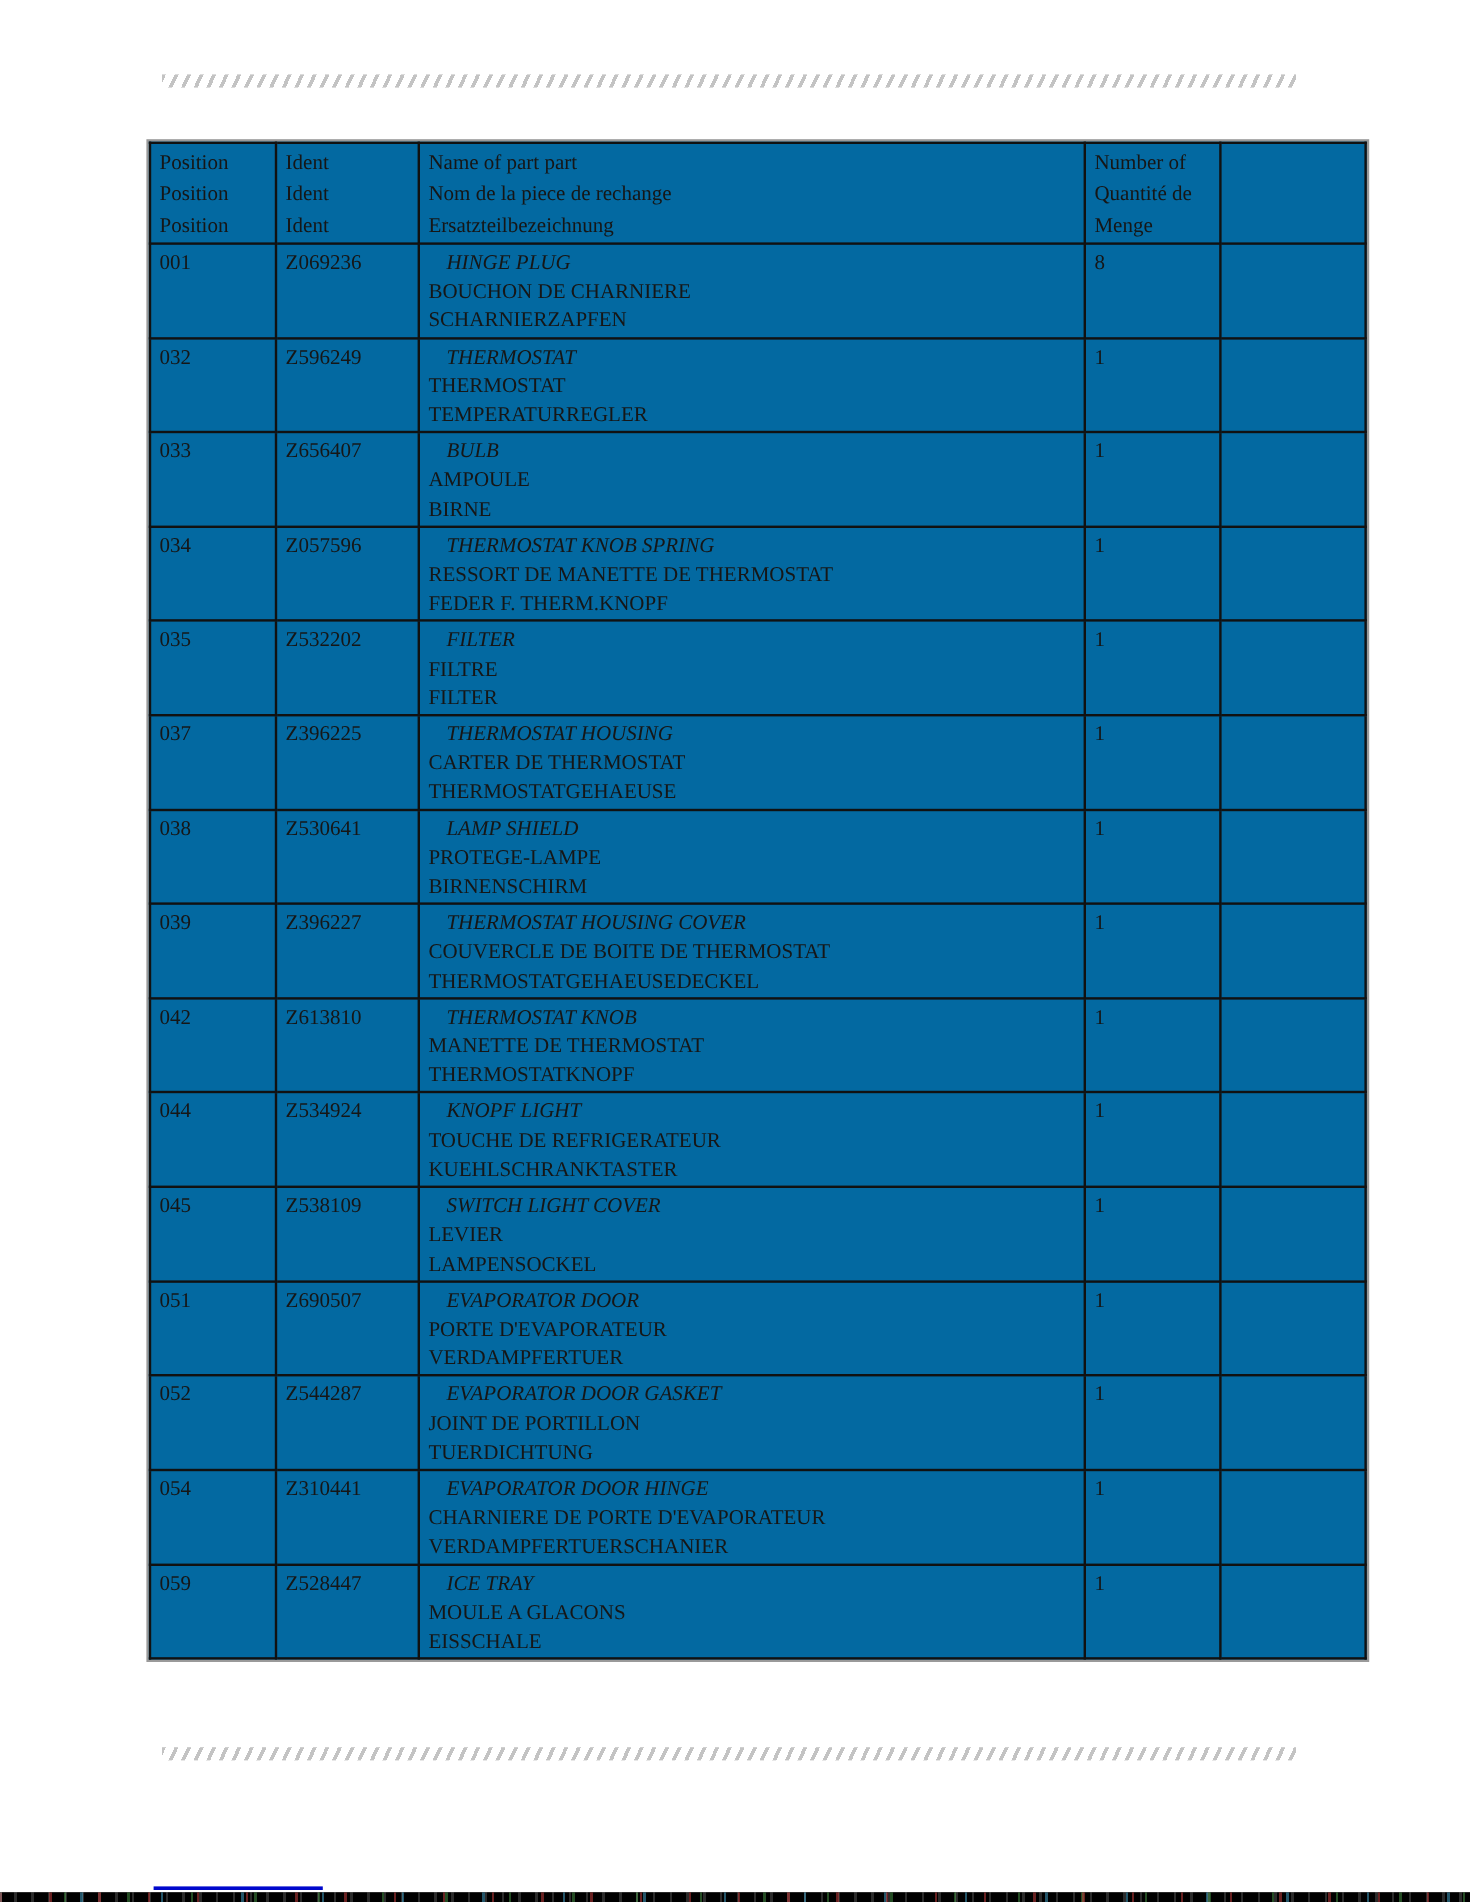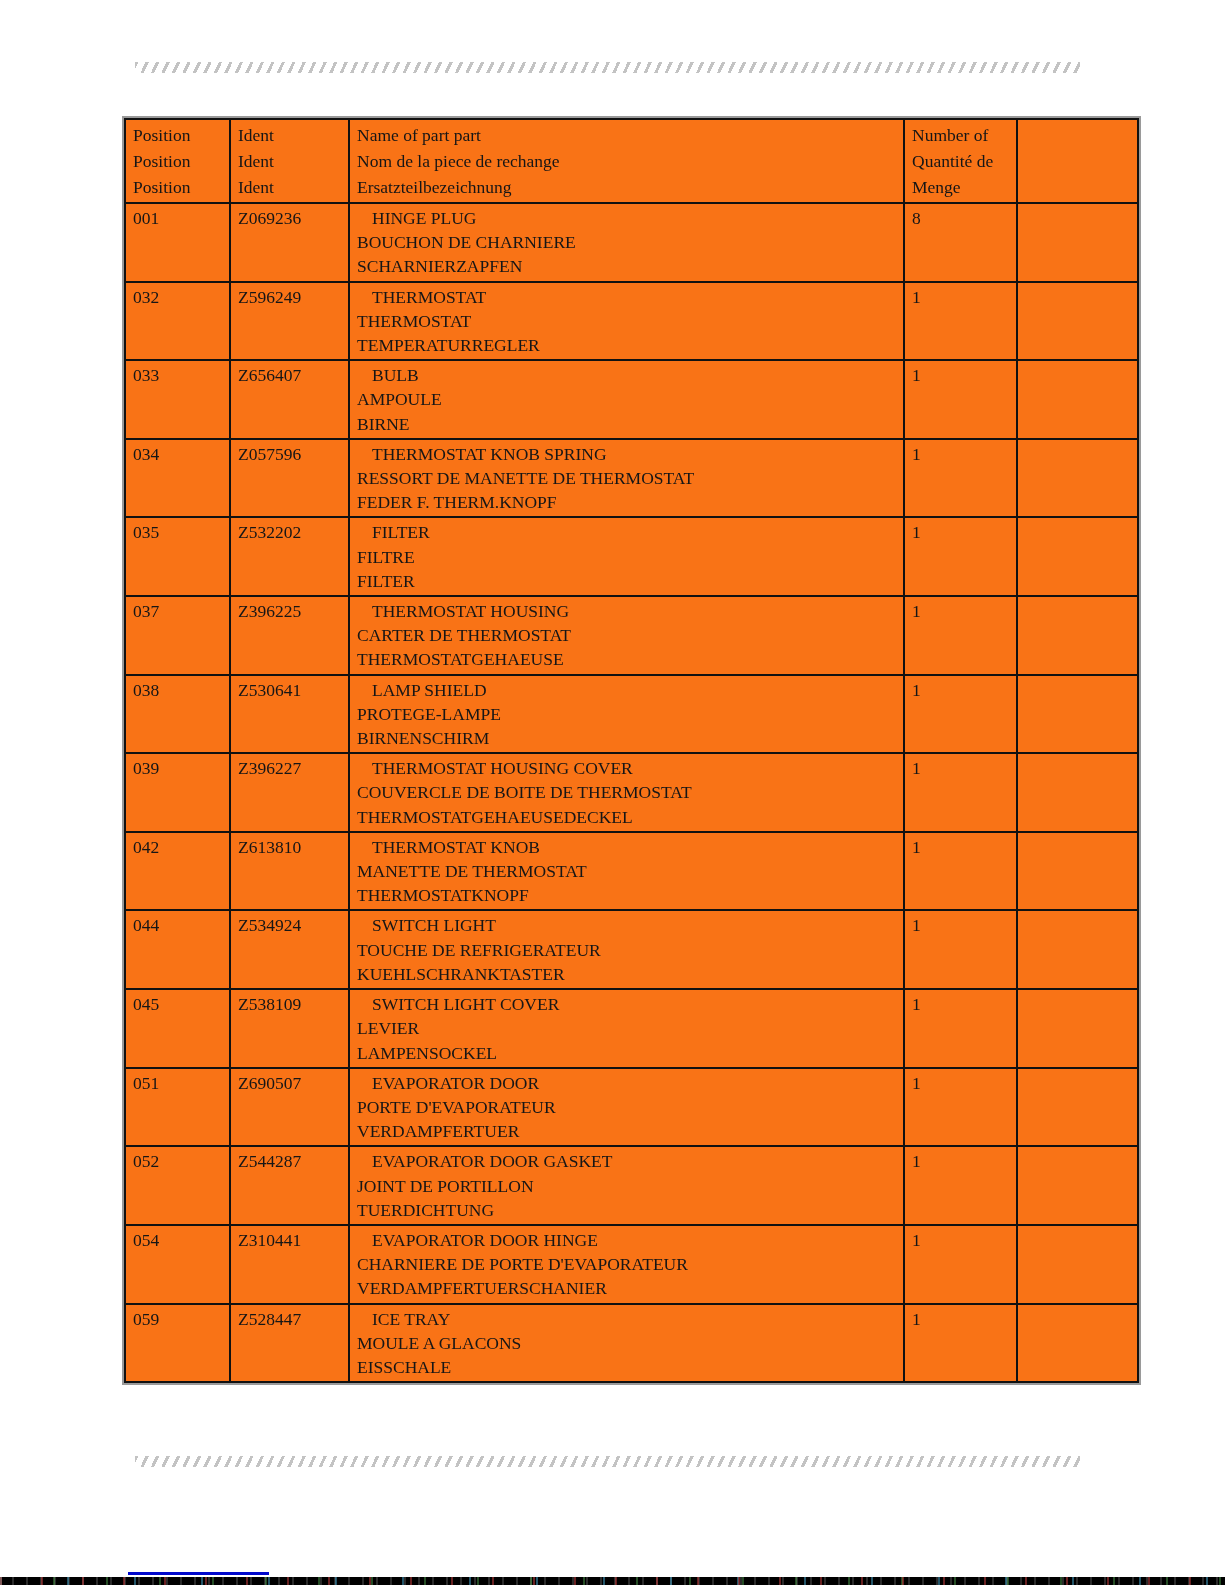--- a/index.html
+++ b/index.html
@@ -26,42 +26,42 @@
     position: absolute;
     left: 122px;
     top: 116px;
     border: 2px solid #9a9a9a;
     background: #fff;
   }
   table.parts {
     border-collapse: collapse;
     table-layout: fixed;
     width: 1013px;
-    background: #f97316;
+    background: #0369a1;
   }
   table.parts col.c-pos    { width: 105px; }
   table.parts col.c-ident  { width: 119px; }
   table.parts col.c-name   { width: 555px; }
   table.parts col.c-qty    { width: 113px; }
   table.parts col.c-notes  { width: 121px; }
 
   table.parts td, table.parts th {
     border: 2px solid #111111;
     vertical-align: top;
     text-align: left;
     font-weight: normal;
     font-size: 17.5px;
     line-height: 24.2px;
     padding: 2px 6px 2px 7px;
   }
   table.parts thead th { height: 80px; line-height: 26px; }
   table.parts tbody tr { height: 72.6px; }
 
   .line { white-space: pre; overflow: hidden; }
-  .indent { padding-left: 15px; }
+  .indent { padding-left: 15px; font-style: italic; }
 
   .blue-line {
     position: absolute;
     left: 128px;
     top: 1572px;
     width: 141px;
     height: 3px;
     background: #0008cc;
   }
   .noise-strip {
@@ -214,21 +214,21 @@
       <div class="line">MANETTE DE THERMOSTAT</div>
       <div class="line">THERMOSTATKNOPF</div>
     </td>
     <td>1</td>
     <td></td>
   </tr>
         <tr>
     <td>044</td>
     <td>Z534924</td>
     <td>
-      <div class="line indent">SWITCH LIGHT</div>
+      <div class="line indent">KNOPF LIGHT</div>
       <div class="line">TOUCHE DE REFRIGERATEUR</div>
       <div class="line">KUEHLSCHRANKTASTER</div>
     </td>
     <td>1</td>
     <td></td>
   </tr>
         <tr>
     <td>045</td>
     <td>Z538109</td>
     <td>

